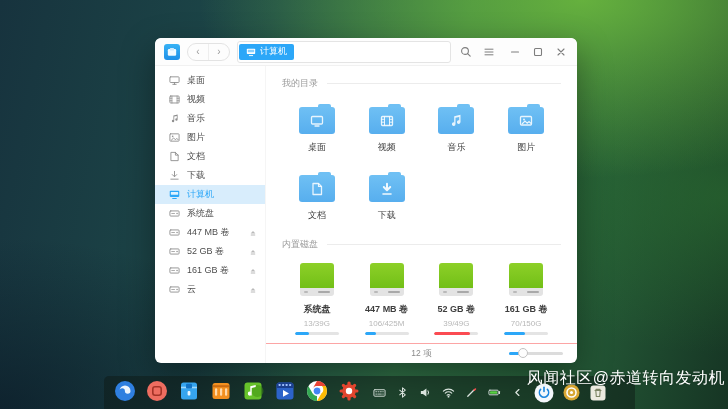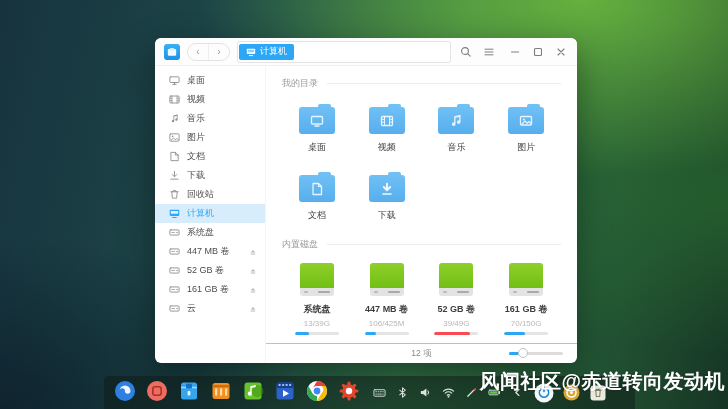--- a/index.html
+++ b/index.html
@@ -100,22 +100,22 @@
   .dock-app svg{width:22px;height:22px;}
   .dock-tray{display:flex;align-items:center;gap:9px;margin-left:12px;color:#d9e3dd;}
   .tray-ic{width:14px;height:14px;display:flex;align-items:center;justify-content:center;}
   .tray-ic svg{width:13px;height:13px;}
   .dock-actions{display:flex;align-items:center;gap:9px;margin-left:10px;}
   .act-ic{display:flex;align-items:center;justify-content:center;}
   .act-ic.sz20 svg{width:20px;height:20px;}
   .act-ic.sz17 svg{width:17px;height:17px;}
   .act-ic.sz18 svg{width:18px;height:18px;}
   
-  .watermark{position:absolute;right:3px;bottom:14px;font-size:20px;color:#fff;
-    letter-spacing:.5px;text-shadow:0 0 2px rgba(0,0,0,.25);white-space:nowrap;z-index:5;font-weight:bold;}
+  .watermark{position:absolute;right:3px;bottom:20px;font-size:16px;color:#fff;
+    letter-spacing:.5px;text-shadow:0 0 2px rgba(0,0,0,.25);white-space:nowrap;z-index:5;}
 </style>
 </head>
 <body>
 
 <div class="wallpaper"></div>
 
 <div class="window">
   <div class="titlebar">
     <span class="applogo">
       <svg viewBox="0 0 12 12">
@@ -216,28 +216,20 @@
         </div>
         <div class="side-item">
           <span class="sicon">
             <svg viewBox="0 0 12 12">
               <path d="M6 1.5v5.4M3.6 5l2.4 2.4L8.4 5" stroke="currentColor" fill="none" stroke-linecap="round" stroke-linejoin="round" stroke-width="1"></path>
               <path d="M2 10h8" stroke="currentColor" fill="none" stroke-linecap="round" stroke-linejoin="round" stroke-width="1"></path>
             </svg>
           </span>
           <span class="slabel">下载</span>
         </div>
-        <div class="side-item">
-          <span class="sicon">
-            <svg viewBox="0 0 12 12">
-              <path d="M2 3h8M4.5 3V1.8h3V3M3 3l.7 7h4.6L9 3" stroke="currentColor" fill="none" stroke-linecap="round" stroke-linejoin="round" stroke-width="1"></path>
-            </svg>
-          </span>
-          <span class="slabel">回收站</span>
-        </div>
         <div class="side-item selected">
           <span class="sicon">
             <svg viewBox="0 0 12 12">
               <rect x=".8" y="2" width="10.4" height="6.6" rx=".9" fill="currentColor"></rect>
               <rect x="2" y="3.2" width="8" height="3" rx=".4" fill="#fff" opacity=".85"></rect>
               <path d="M4 10.3h4" stroke="currentColor" stroke-width="1.1" stroke-linecap="round"></path>
             </svg>
           </span>
           <span class="slabel">计算机</span>
         </div>

